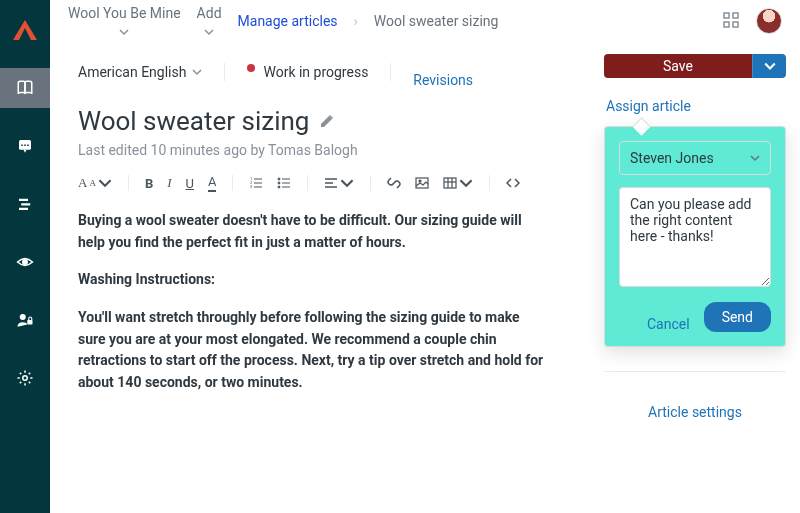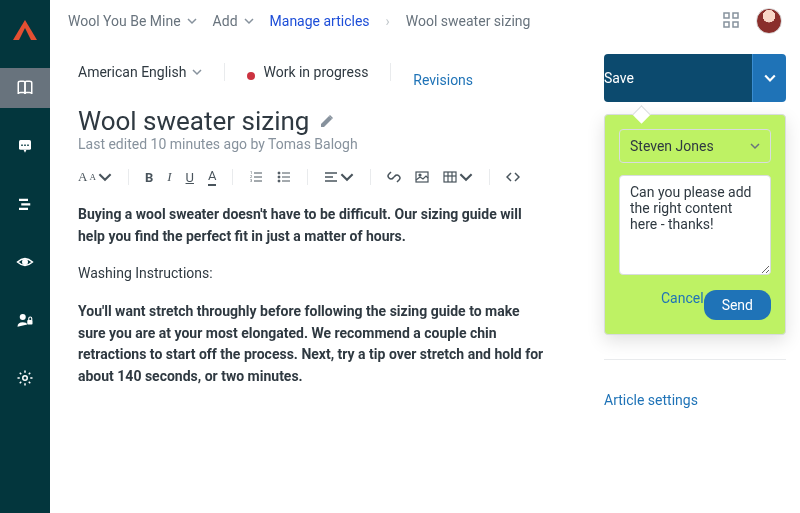--- a/index.html
+++ b/index.html
@@ -11,68 +11,68 @@
   .rail .logo { width: 24px; height: 20px; }
   .rail .rail-item { width: 50px; height: 40px; display: flex; align-items: center; justify-content: center; color: #fff; }
   .rail .rail-item.active { background: #68737D; }
   .rail svg { width: 18px; height: 18px; }
 
   
   .main { flex: 1; display: flex; flex-direction: column; }
 
   
   .topbar { height: 42px; display: flex; align-items: center; padding: 0 18px; gap: 16px; color: #68737D; border-bottom: 0; }
-  .topbar .crumb { display: flex; align-items: center; gap: 6px; cursor: pointer; }
+  .topbar .crumb { display: flex; align-items: center; gap: 6px; cursor: pointer; flex-direction: column; }
   .topbar .crumb.link { color: #1d4ed8; }
   .topbar .sep { color: #C2C8CC; }
   .topbar .spacer { flex: 1; }
   .grid-icon { width: 18px; height: 18px; color: #87929D; }
   .avatar { width: 26px; height: 26px; border-radius: 50%; background: radial-gradient(circle at 50% 30%, #f8d6c7 30%, #8a2e2b 31%); border: 1px solid #ddd; }
   .chev { width: 10px; height: 10px; }
 
   
   .body { flex: 1; display: flex; }
 
   
   .editor { flex: 1; padding: 14px 28px; overflow: hidden; }
   .editor-top { display: flex; align-items: center; gap: 22px; font-size: 14px; }
   .lang { display: flex; align-items: center; gap: 6px; color: #2F3941; }
   .vdiv { width: 1px; height: 18px; background: #E9EBED; }
-  .wip { display: flex; align-items: flex-end; gap: 8px; }
+  .wip { display: flex; align-items: flex-start; gap: 8px; }
   .wip .dot { width: 8px; height: 8px; border-radius: 50%; background: #CC3340; }
   .revisions { color: #1F73B7; margin-top: 16px; }
   .title { font-size: 26px; font-weight: 400; color: #2F3941; margin-top: 18px; display: flex; align-items: center; gap: 10px; }
   .pencil { width: 16px; height: 16px; color: #87929D; }
-  .meta { color: #87929D; font-size: 14px; }
+  .meta { color: #87929D; margin-top: 6px; font-size: 14px; }
   .toolbar { display: flex; align-items: center; gap: 14px; margin-top: 16px; padding-bottom: 10px; color: #49545C; font-size: 13px; }
   .toolbar .tdiv { width: 1px; height: 16px; background: #E9EBED; margin: 0 2px; }
   .toolbar .tbtn { display: inline-flex; align-items: center; gap: 2px; cursor: pointer; }
   .toolbar svg { width: 14px; height: 14px; }
   .tiny-chev { width: 8px; height: 8px; }
   .content { margin-top: 8px; max-width: 470px; line-height: 1.55; color: #2F3941; }
   .content p { margin-bottom: 16px; font-weight: bold; }
-  .content .strong { font-weight: 400; }
+  .content .strong { font-weight: 700; }
 
   
   .side { width: 210px; padding: 12px 14px 0 14px; display: flex; flex-direction: column; gap: 14px; }
   .save-row { display: flex; }
-  .save-btn { flex: 1; background: #0c4a6e; color: #fff; text-align: left; padding: 16px 0; border-radius: 4px 0 0 4px; cursor: pointer; }
+  .save-btn { flex: 1; background: #7f1d1d; color: #fff; text-align: center; padding: 4px 0; border-radius: 4px 0 0 4px; cursor: pointer; }
   .save-split { width: 34px; background: #1F73B7; border-left: 1px solid #3A8DD1; border-radius: 0 4px 4px 0; display: flex; align-items: center; justify-content: center; cursor: pointer; }
   .save-split svg { width: 12px; height: 12px; color: #fff; }
   .assign { color: #1F73B7; font-size: 14px; margin-top: 6px; padding-left: 2px; }
 
-  .popover { position: relative; border: 1px solid #D8DCDE; border-radius: 4px; box-shadow: 0 6px 18px rgba(0,0,0,0.12); padding: 14px; background: #bef264; margin-top: -2px; }
+  .popover { position: relative; border: 1px solid #D8DCDE; border-radius: 4px; box-shadow: 0 6px 18px rgba(0,0,0,0.12); padding: 14px; background: #5eead4; margin-top: -2px; }
   .popover::before { content: ""; position: absolute; top: -7px; left: 30px; width: 12px; height: 12px; background: #fff; border-left: 1px solid #D8DCDE; border-top: 1px solid #D8DCDE; transform: rotate(45deg); }
   .sel { border: 1px solid #D8DCDE; border-radius: 4px; padding: 8px 10px; display: flex; align-items: center; justify-content: space-between; cursor: pointer; }
   .ta { width: 100%; border: 1px solid #D8DCDE; border-radius: 4px; padding: 8px 10px; margin-top: 12px; height: 100px; font-family: inherit; font-size: 14px; color: #2F3941; resize: both; }
-  .pop-actions { display: flex; justify-content: flex-end; margin-top: 12px; align-items: flex-start; }
+  .pop-actions { display: flex; justify-content: flex-end; gap: 14px; margin-top: 12px; align-items: flex-end; }
   .cancel { color: #1F73B7; cursor: pointer; }
   .send { background: #1F73B7; color: #fff; padding: 7px 18px; border-radius: 12px; cursor: pointer; }
 
-  .settings-link { color: #1F73B7; text-align: left; padding: 12px 0 0 0; margin-top: 6px; }
+  .settings-link { color: #1F73B7; text-align: center; padding: 12px 0 0 0; margin-top: 6px; }
   .side-divider { border-top: 1px solid #E9EBED; margin-top: 10px; }
 </style>
 </head>
 <body>
 
 <div class="app">
 
   <div class="rail">
     <div class="rail-item">
       <svg class="logo" viewBox="0 0 24 20">
@@ -268,20 +268,21 @@
       <div class="side">
         <div class="save-row">
           <div class="save-btn">Save</div>
           <div class="save-split">
             <svg viewBox="0 0 10 10">
                 <path d="M1 3 L5 7 L9 3" stroke="#fff" fill="none" stroke-width="1.8"></path>
               </svg>
           </div>
         </div>
 
+        <div class="assign">Assign article</div>
 
         <div class="popover">
           <div class="sel">
             <span>Steven Jones</span>
             <svg class="chev" viewBox="0 0 10 10">
                 <path d="M1 3 L5 7 L9 3" stroke="#68737D" fill="none" stroke-width="1.5"></path>
               </svg>
           </div>
           <textarea class="ta" style="">Can you please add the right content here - thanks!</textarea>
           <div class="pop-actions">

